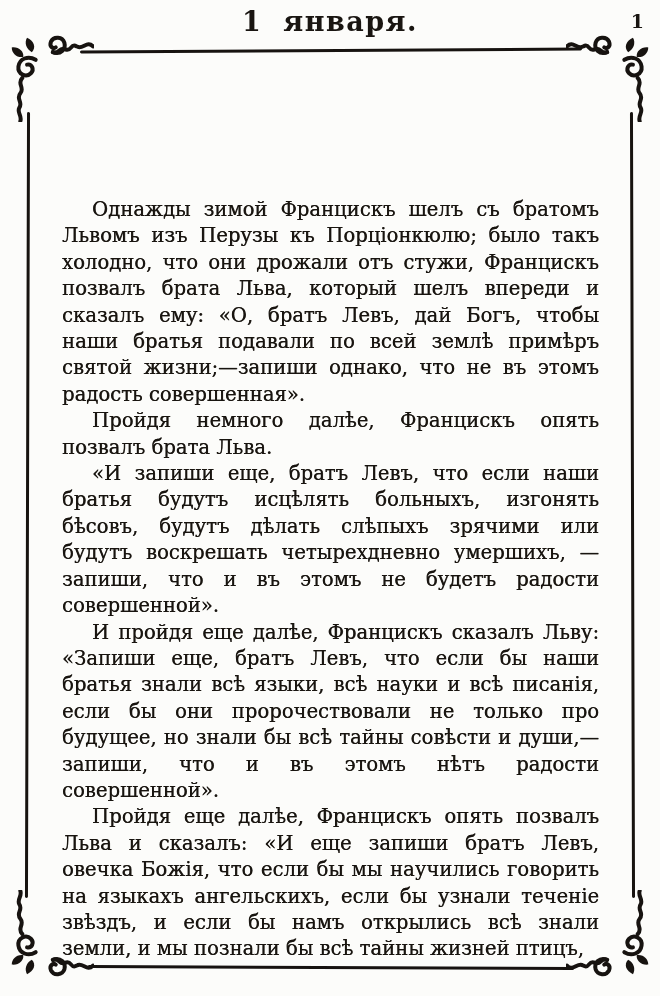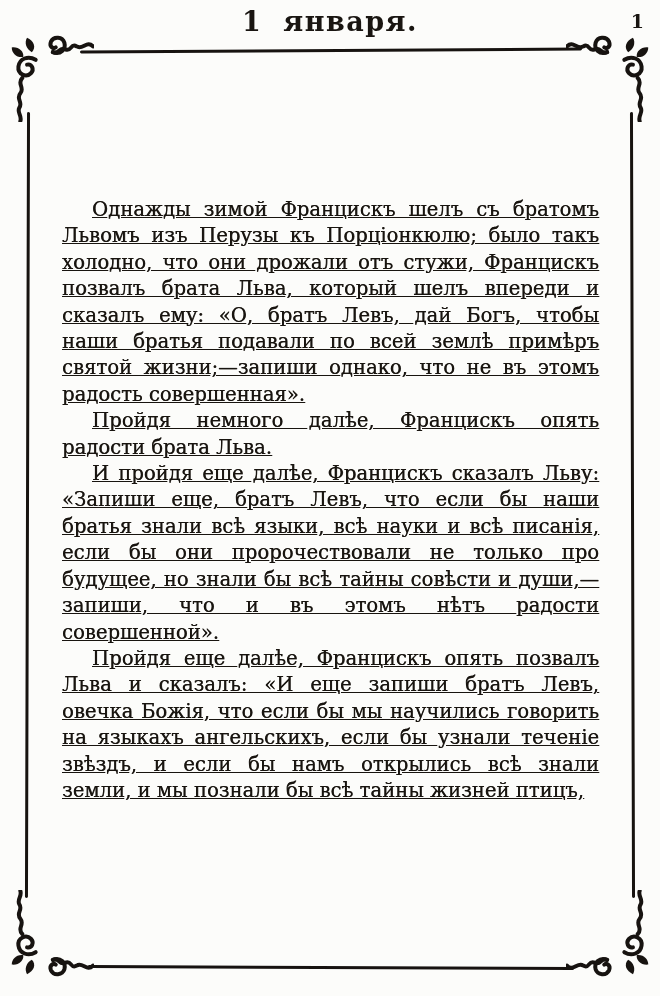--- a/index.html
+++ b/index.html
@@ -44,21 +44,20 @@
   .text-block{
     position:absolute;left:62px;top:197px;width:537px;
     font-size:19.6px;line-height:26.4px;
     text-align:justify;
     color:#18140f;
     text-shadow:0.35px 0 0 rgba(24,20,15,0.85);
   }
   .text-block p{
     margin:0;padding:0;
     text-indent:30px;
-    text-decoration:underline;
   }
 </style>
 </head>
 <body>
 
 <div class="scan">
 
   <div class="running-head">1 января.</div>
   <div class="folio">1</div>
 
@@ -90,18 +89,19 @@
       </svg>
   </div>
   <div class="corner corner-br">
     <svg viewBox="0 0 92 92" aria-hidden="true">
         <use href="#flourish"></use>
       </svg>
   </div>
 
   <div class="text-block">
     <p>Однажды зимой Францискъ шелъ съ братомъ Львомъ изъ Перузы къ Порціонкюлю; было такъ холодно, что они дрожали отъ стужи, Францискъ позвалъ брата Льва, который шелъ впереди и сказалъ ему: «О, братъ Левъ, дай Богъ, чтобы наши братья подавали по всей землѣ примѣръ святой жизни;—запиши однако, что не въ этомъ радость совершенная».</p>
-    <p>Пройдя немного далѣе, Францискъ опять радости брата Льва.</p>
+    <p>Пройдя немного далѣе, Францискъ опять позвалъ брата Льва.</p>
+    <p>«И запиши еще, братъ Левъ, что если наши братья будутъ исцѣлять больныхъ, изгонять бѣсовъ, будутъ дѣлать слѣпыхъ зрячими или будутъ воскрешать четырехдневно умершихъ, — запиши, что и въ этомъ не будетъ радости совершенной».</p>
     <p>И пройдя еще далѣе, Францискъ сказалъ Льву: «Запиши еще, братъ Левъ, что если бы наши братья знали всѣ языки, всѣ науки и всѣ писанія, если бы они пророчествовали не только про будущее, но знали бы всѣ тайны совѣсти и души,— запиши, что и въ этомъ нѣтъ радости совершенной».</p>
     <p>Пройдя еще далѣе, Францискъ опять позвалъ Льва и сказалъ: «И еще запиши братъ Левъ, овечка Божія, что если бы мы научились говорить на языкахъ ангельскихъ, если бы узнали теченіе звѣздъ, и если бы намъ открылись всѣ знали земли, и мы познали бы всѣ тайны жизней птицъ,</p>
   </div>
 
 </div>
 
 </body></html>

